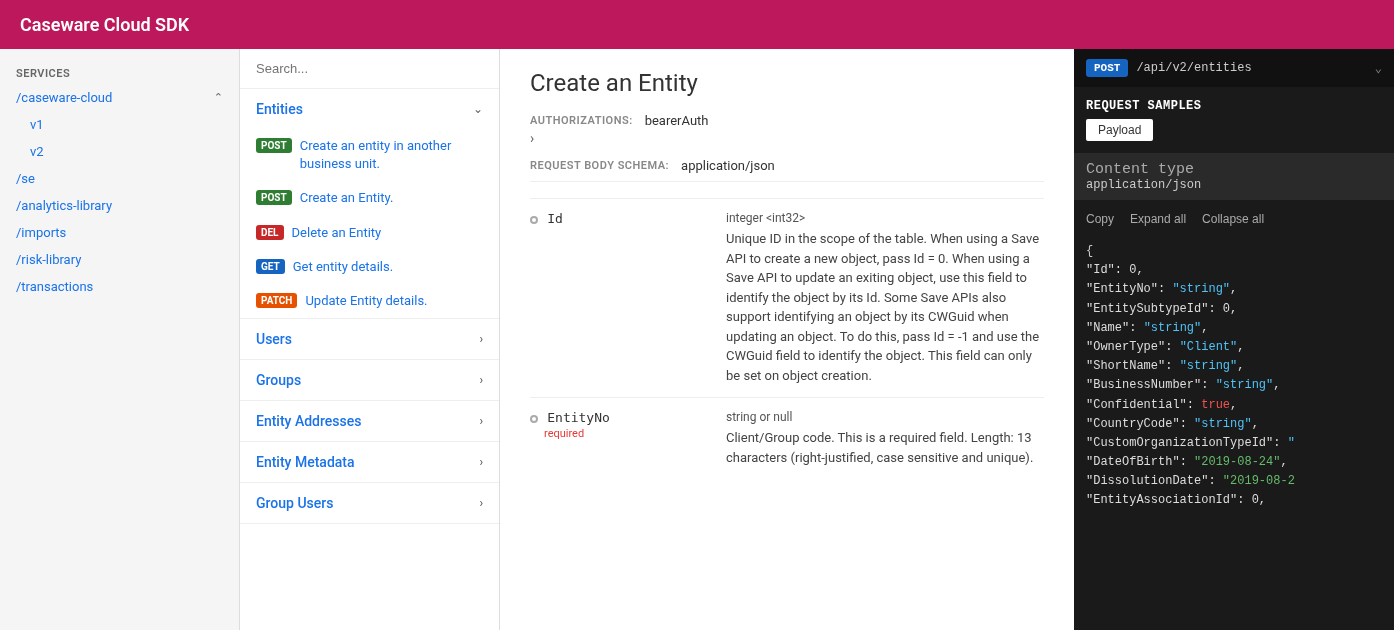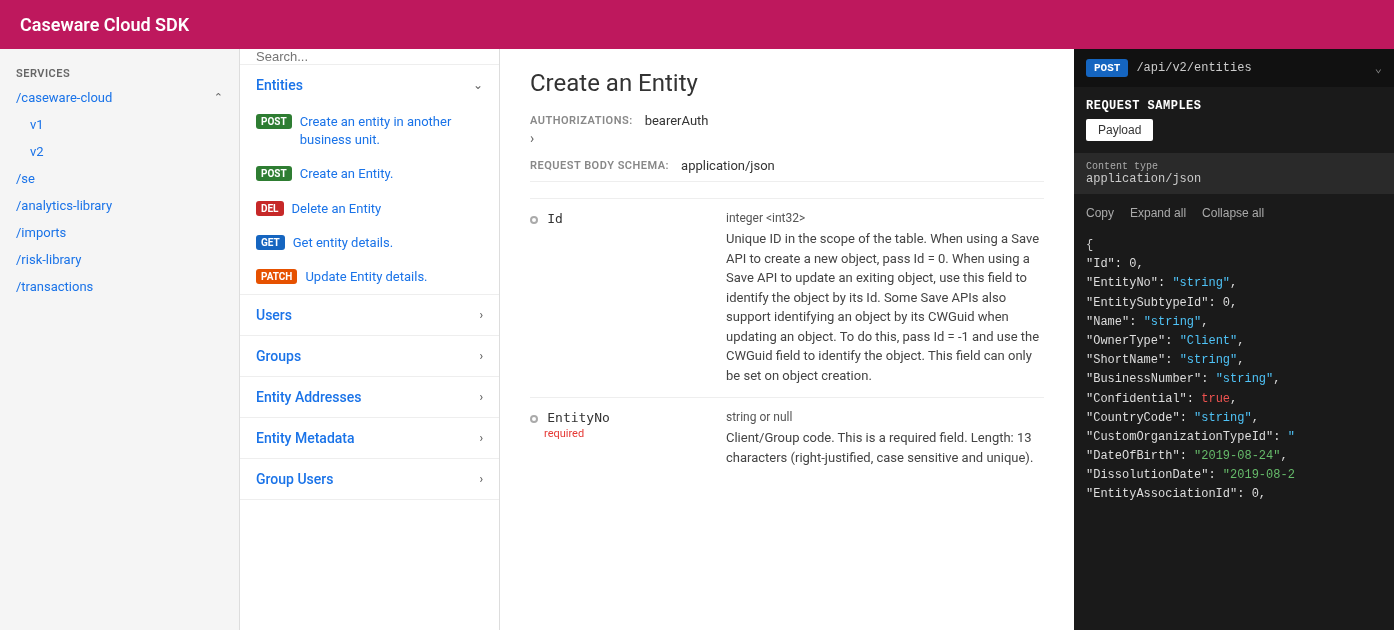--- a/index.html
+++ b/index.html
@@ -62,21 +62,21 @@
     
     .nav-panel {
       width: 260px;
       background: white;
       border-right: 1px solid #ddd;
       overflow-y: auto;
       flex-shrink: 0;
     }
 
     .search-box {
-      padding: 0 16px;
+      padding: 12px 16px;
       border-bottom: 1px solid #eee;
     }
 
     .search-input {
       width: 100%;
       border: none;
       outline: none;
       color: #888;
       font-size: 13px;
       background: transparent;
@@ -312,21 +312,21 @@
     }
 
     .content-type-block {
       background: #2a2a2a;
       padding: 8px 12px;
       margin-bottom: 4px;
     }
 
     .content-type-label {
       color: #aaa;
-      font-size: 10px;
+      font-size: 15px;
     }
 
     .content-type-value {
       color: #ccc;
       font-size: 12px;
     }
 
     .code-actions {
       display: flex;
       gap: 16px;

